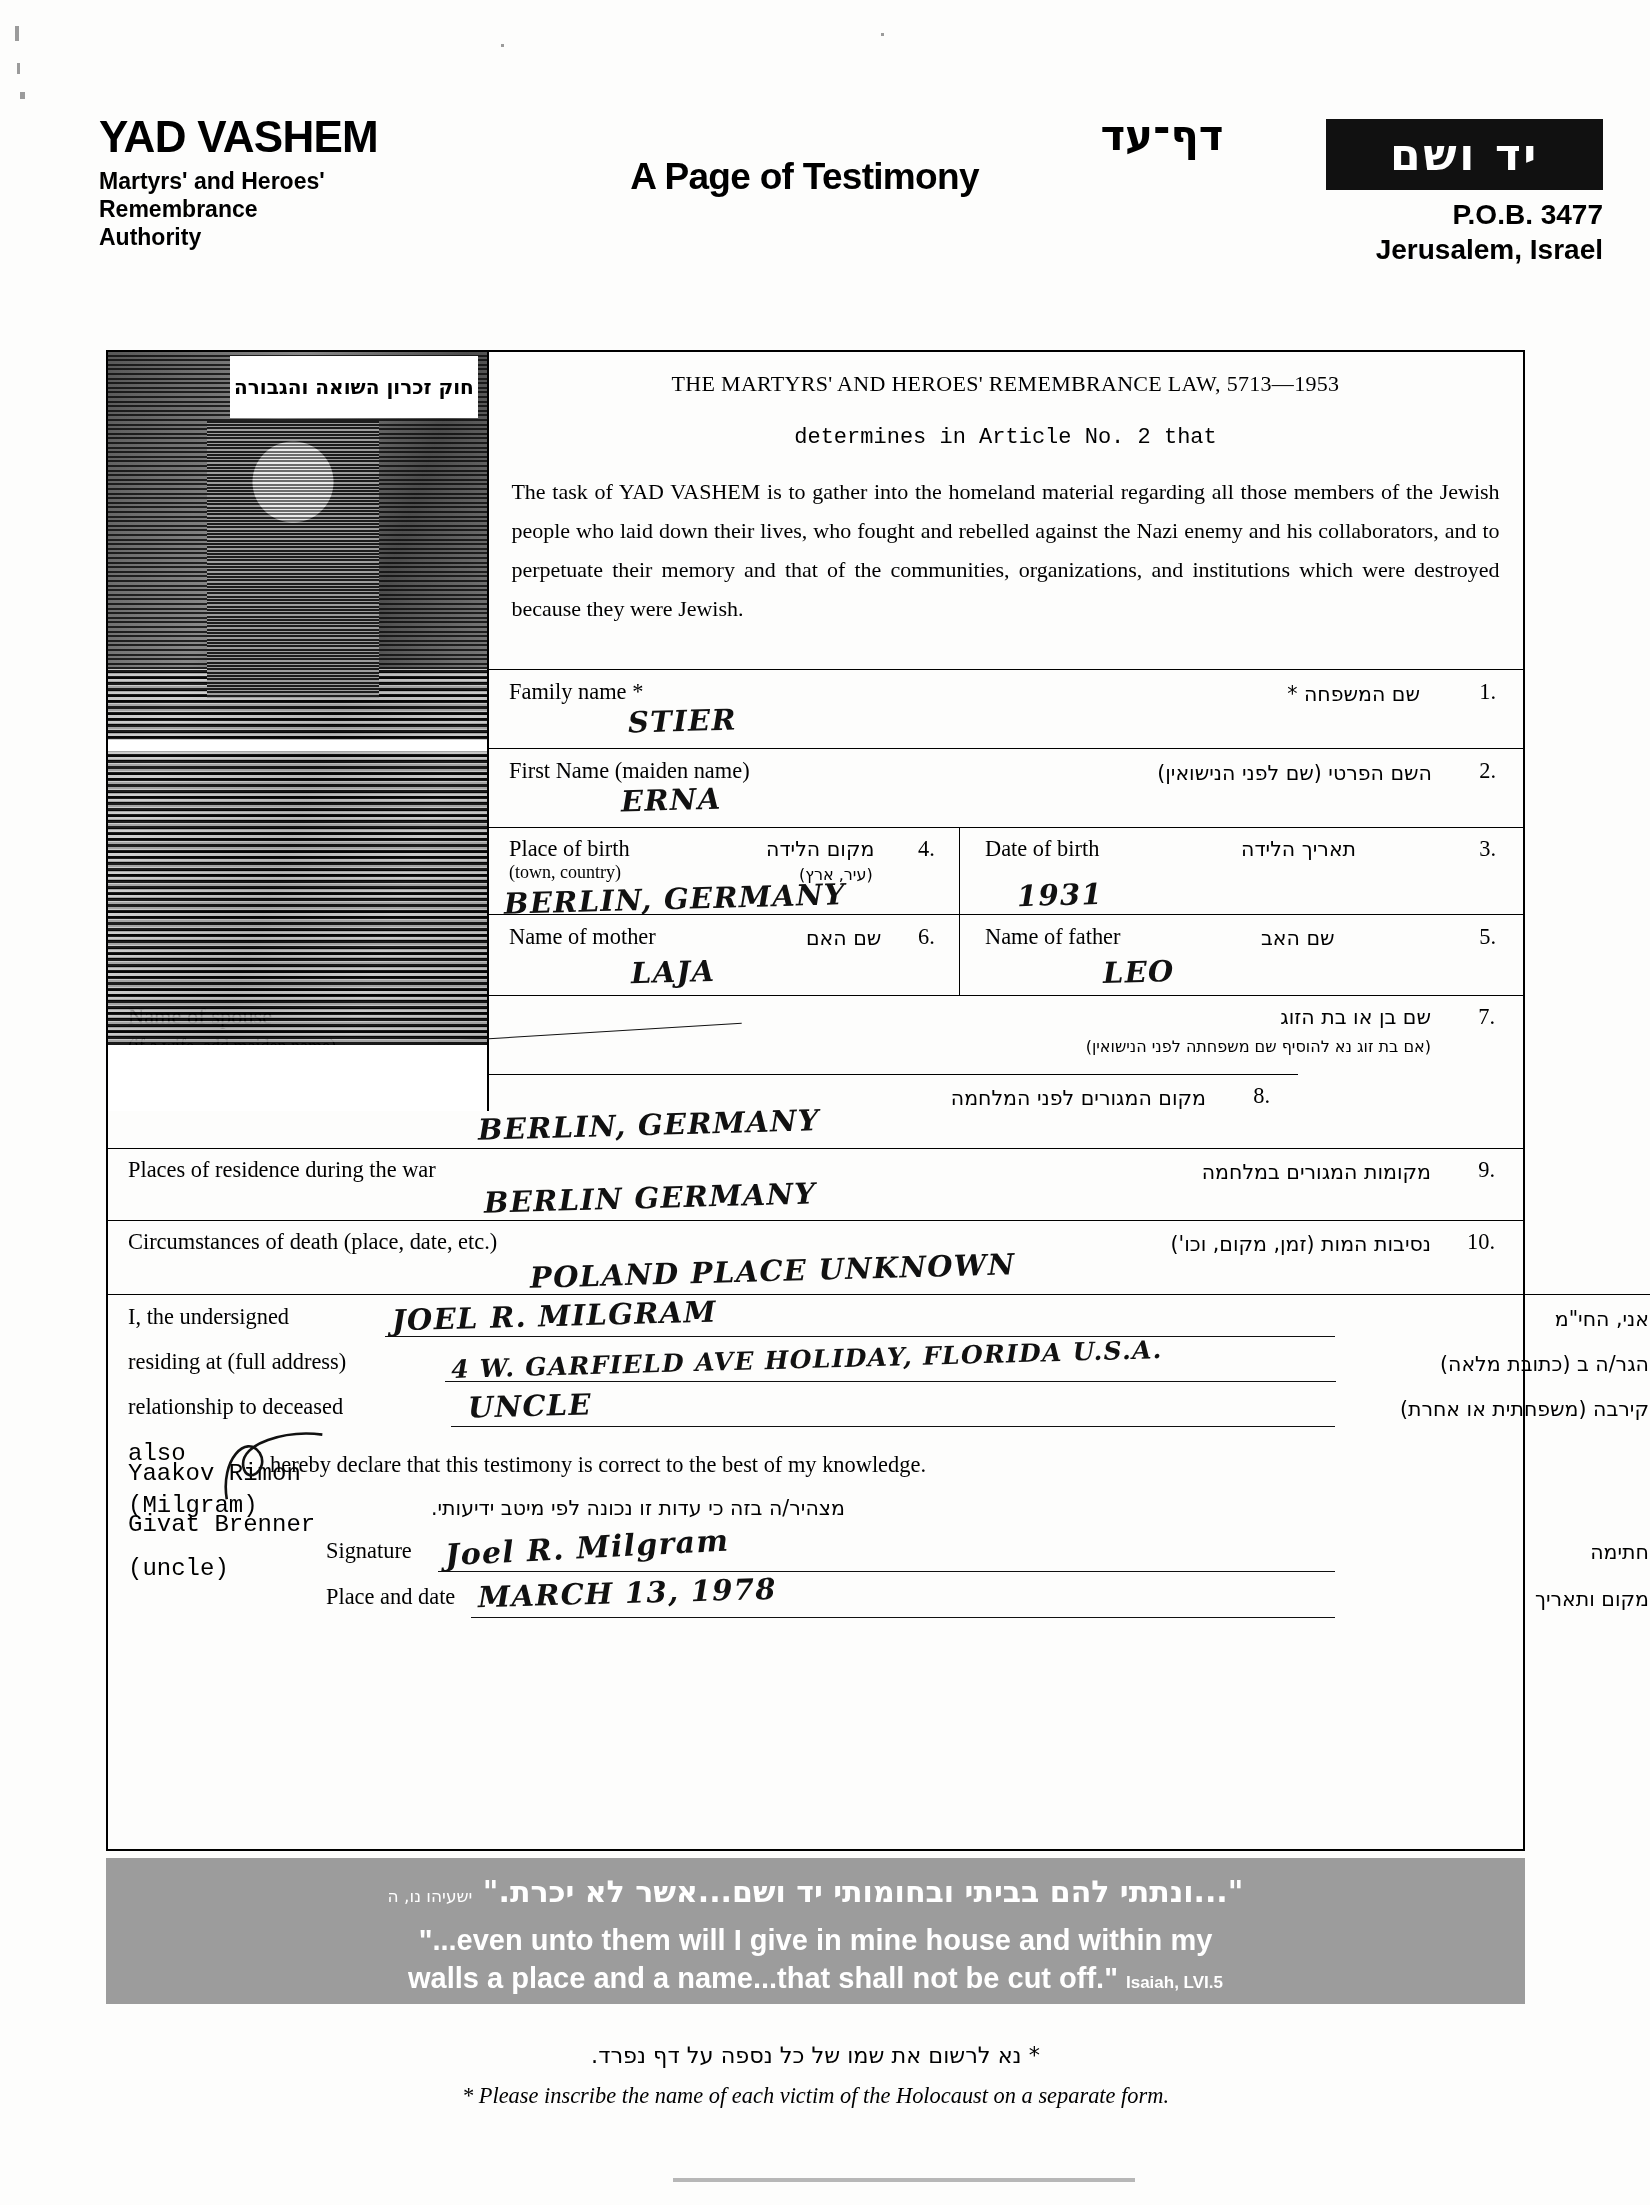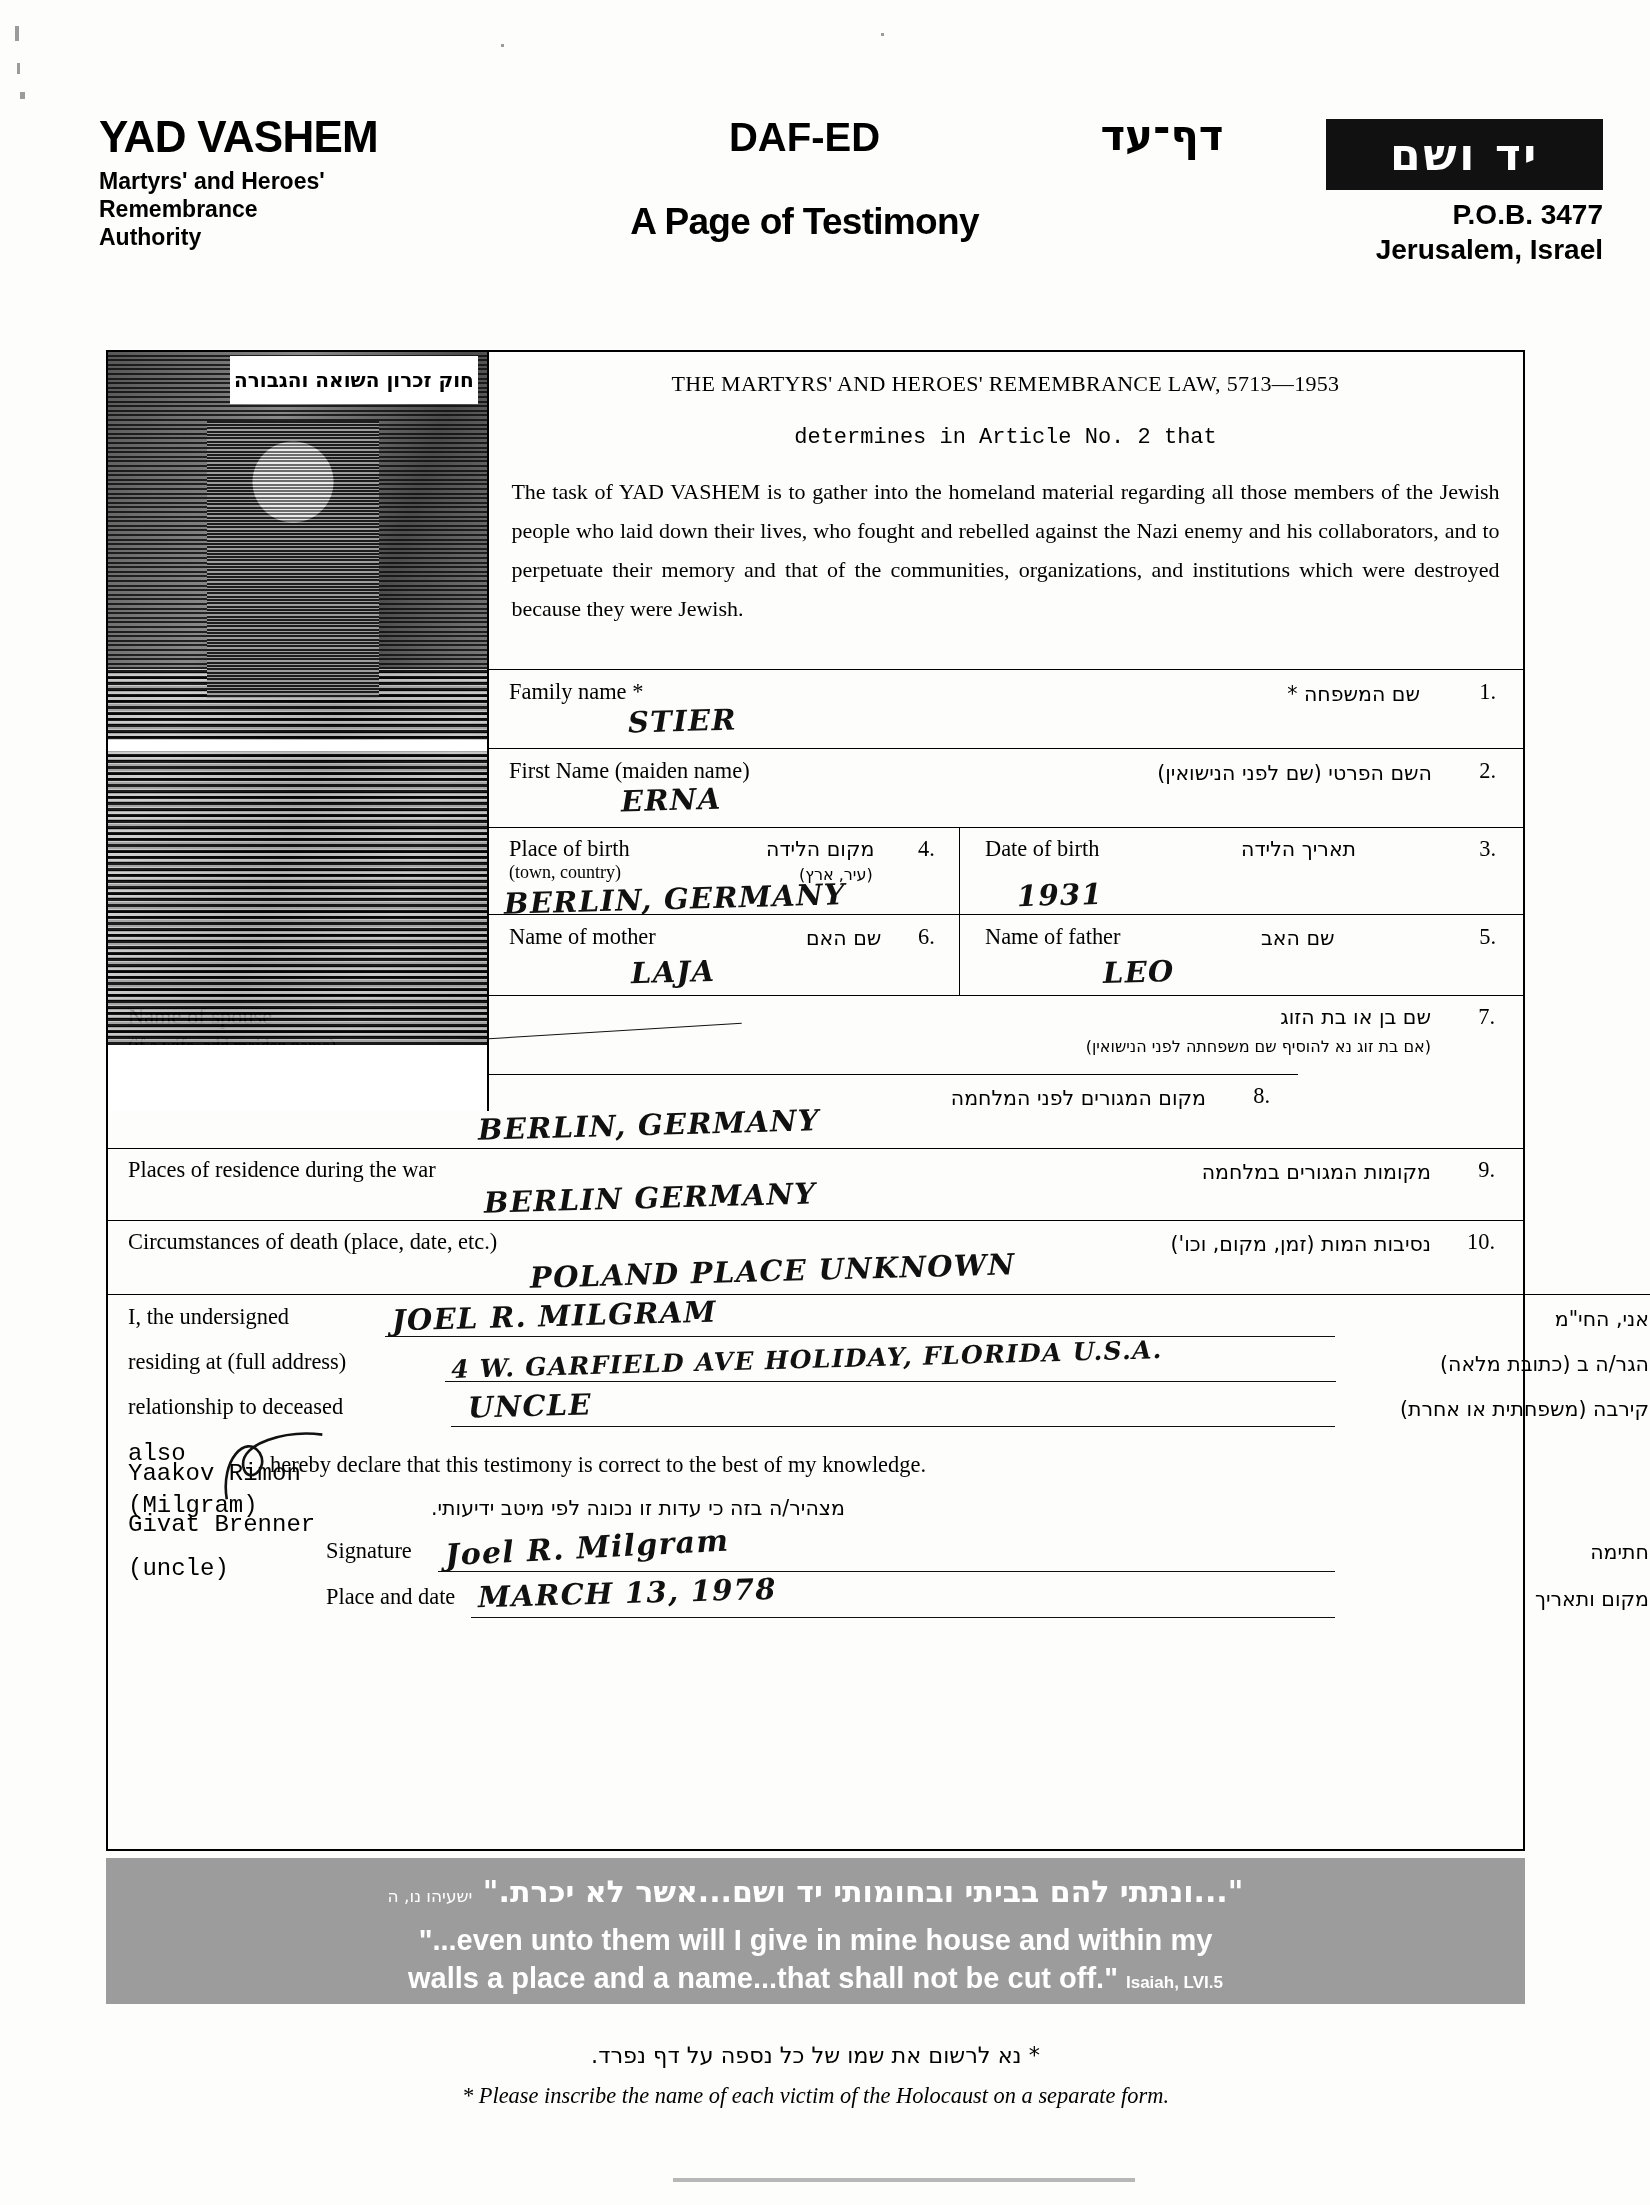--- a/index.html
+++ b/index.html
@@ -146,21 +146,21 @@
   }
   .photo-heb {
     position: absolute;
     right: 9.2px;
     top: 4px;
     font-family: "DejaVu Sans", sans-serif;
     font-size: 20px;
     font-weight: bold;
     direction: rtl;
     background: #fff;
-    padding: 12px 4px;
+    padding: 19px 4px;
     z-index: 4;
   }
   .photo-fig {
     position: absolute;
     left: 99px;
     top: 69px;
     width: 172px;
     height: 277px;
     background:
       repeating-linear-gradient(0deg, rgba(255,255,255,.5) 0 1.3px, rgba(0,0,0,.5) 1.3px 3.3px),
@@ -349,21 +349,20 @@
     <div class="hdr-left">
       <div class="hdr-title">YAD VASHEM</div>
       <div class="hdr-sub">
         <div>Martyrs' and Heroes'</div>
         <div>Remembrance</div>
         <div>Authority</div>
       </div>
     </div>
 
     <div class="hdr-mid">
-      <div class="hdr-dafed">DAF-ED</div>
       <div class="hdr-pot">A Page of Testimony</div>
     </div>
 
     <div class="hdr-heb-dafed">דף־עד</div>
 
     <div class="logo-box">יד ושם</div>
     <div class="hdr-pob">
       <div>P.O.B. 3477</div>
       <div>Jerusalem, Israel</div>
     </div>

